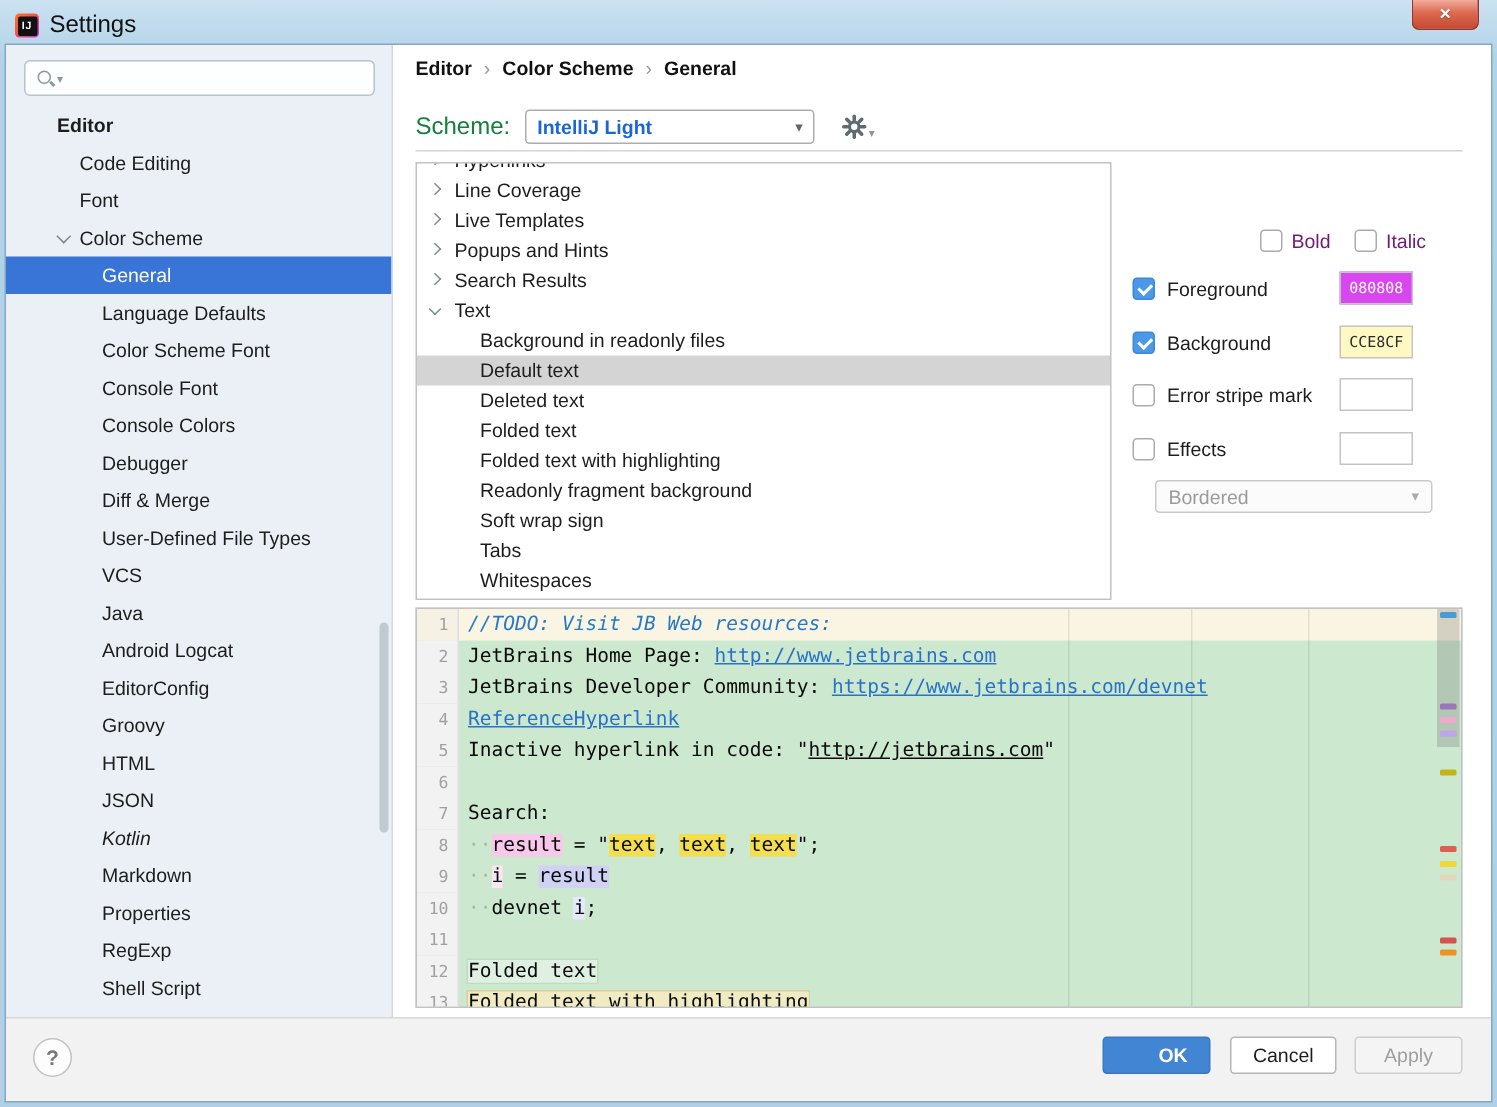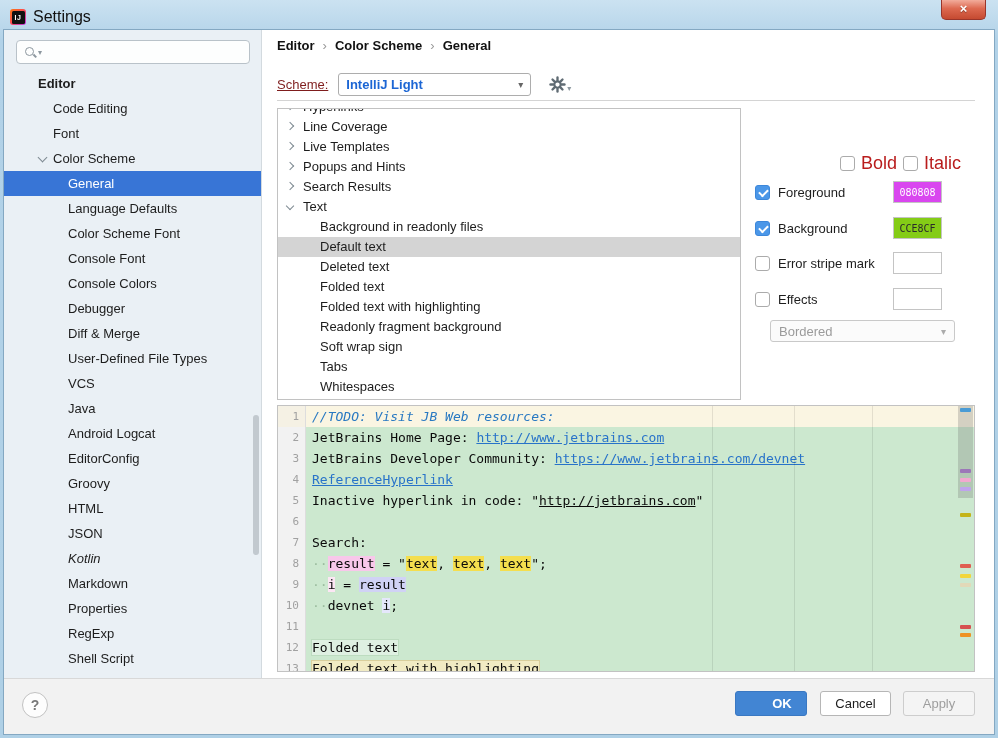--- a/index.html
+++ b/index.html
@@ -43,21 +43,21 @@
   .side-item .chev { position:absolute; left:35px; top:8px; }
   .side-scroll { position:absolute; right:2px; top:385px; width:6px; height:140px; background:#C2C9CF; border-radius:3px; }
 
   
   .content { position:relative; flex:1; background:#fff; overflow:hidden; }
   .breadcrumb { position:absolute; left:15px; top:8px; font-size:13px; font-weight:bold; color:#111;
     display:flex; align-items:center; gap:8px; }
   .breadcrumb .sep { color:#9A9A9A; font-weight:normal; font-size:13px; }
   .crumb { cursor:pointer; }
   .scheme-row { position:absolute; left:15px; top:43px; display:flex; align-items:center; gap:10px; }
-  .scheme-label { font-size:13px; color:#7f1d1d;text-decoration:underline; }
+  .scheme-label { font-size:16px; color:#15803d; }
   .scheme-combo { width:193px; height:23px; border:1px solid #ADADAD; border-radius:3px; background:#fff;
     display:flex; align-items:center; justify-content:space-between; padding:0 7px; cursor:pointer;gap:38px; }
   .scheme-combo .val { font-size:13px; font-weight:bold; color:#1C66D4; }
   .combo-arrow { color:#666; font-size:10px; }
   .gear { display:flex; align-items:flex-end; margin-left:8px; cursor:pointer; }
   .gear .mini-arrow { margin-left:1px; }
   .hsep { position:absolute; left:15px; top:70px; width:698px; height:1px; background:#D4D4D4; }
 
   
   .options-panel { position:absolute; left:15px; top:78px; width:464px; height:292px;
@@ -69,21 +69,21 @@
   .opt-row.selected { background:#D4D4D4; }
   .opt-row .chev { position:absolute; left:9px; top:6px; width:6px; height:6px; }
 
   
   .attrs { position:absolute; left:493px; top:123px; width:220px; height:210px; }
   .cb { position:relative; width:15px; height:15px; border:1px solid #ABABAB; border-radius:3px; background:#fff; flex:none; cursor:pointer; }
   .cb.on { background:#4B97E8; border-color:#3C87DA; }
   .cb.on::after { content:""; position:absolute; left:2.5px; top:3.5px; width:7px; height:4px;
     border-left:2px solid #fff; border-bottom:2px solid #fff; transform:rotate(-45deg); }
   .attr-flag-row { position:absolute; top:0; left:0; right:0; height:16px; }
-  .flag { position:absolute; display:flex; gap:6px; align-items:center; font-size:18px; color:#b91c1c; }
+  .flag { position:absolute; display:flex; gap:6px; align-items:center; font-size:13px; color:#701a75; }
   .flag.bold-flag { left:85px; }
   .flag.italic-flag { left:148px; }
   .attr-row { position:absolute; left:0; right:0; height:22px; display:flex; align-items:center; gap:8px; }
   .attr-row .lbl { font-size:13px; color:#1d1d1d; }
   .swatch { position:absolute; left:138px; width:49px; height:22px; border:1px solid #C4C4C4;
     font-family:"DejaVu Sans Mono", monospace; font-size:10px; display:flex; align-items:center; justify-content:center; cursor:pointer; }
   .effect-combo { position:absolute; left:15px; top:167px; width:185px; height:22px;
     border:1px solid #C9C9C9; background:#FBFBFB; border-radius:3px; color:#9B9B9B; font-size:13px;
     display:flex; align-items:center; justify-content:space-between; padding:0 8px; }
   .effect-combo .combo-arrow { color:#ABABAB; }
@@ -241,21 +241,21 @@
           </div>
           <div id="attr-rows">
               <div class="attr-row" style="top: 28px;">
                 <span class="cb on"></span>
                 <span class="lbl">Foreground</span>
                 <span class="swatch" style="background: #d946ef; color: rgb(255, 255, 255);">080808</span>
               </div>
               <div class="attr-row" style="top: 64px;">
                 <span class="cb on"></span>
                 <span class="lbl">Background</span>
-                <span class="swatch" style="background: #84cc16; color: rgb(43, 43, 43);">CCE8CF</span>
+                <span class="swatch" style="background: #fef9c3; color: rgb(43, 43, 43);">CCE8CF</span>
               </div>
               <div class="attr-row" style="top: 99px;">
                 <span class="cb"></span>
                 <span class="lbl">Error stripe mark</span>
                 <span class="swatch" style="background: rgb(255, 255, 255); color: rgb(0, 0, 0);"></span>
               </div>
               <div class="attr-row" style="top: 135px;">
                 <span class="cb"></span>
                 <span class="lbl">Effects</span>
                 <span class="swatch" style="background: rgb(255, 255, 255); color: rgb(0, 0, 0);"></span>

